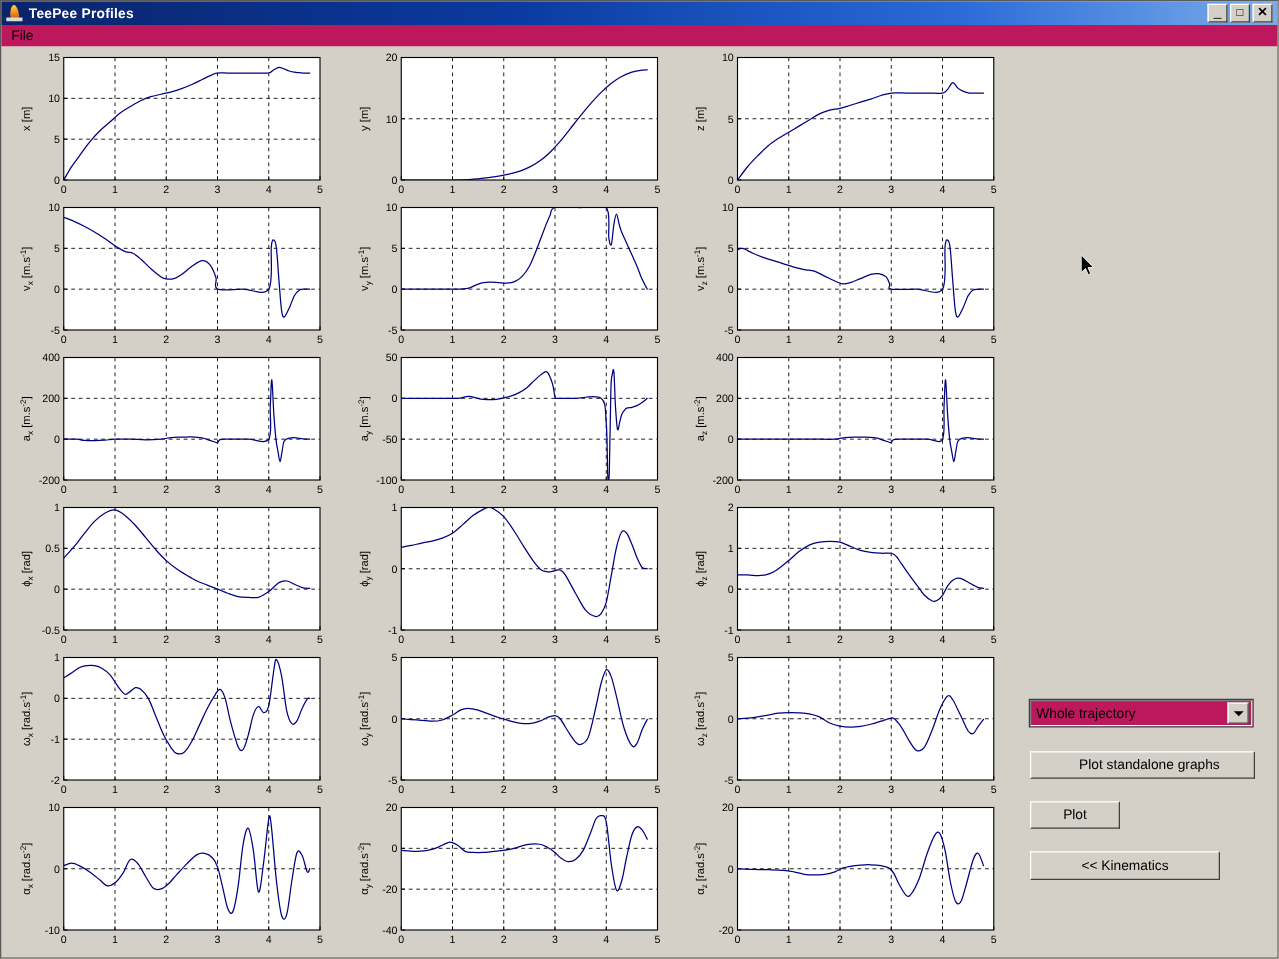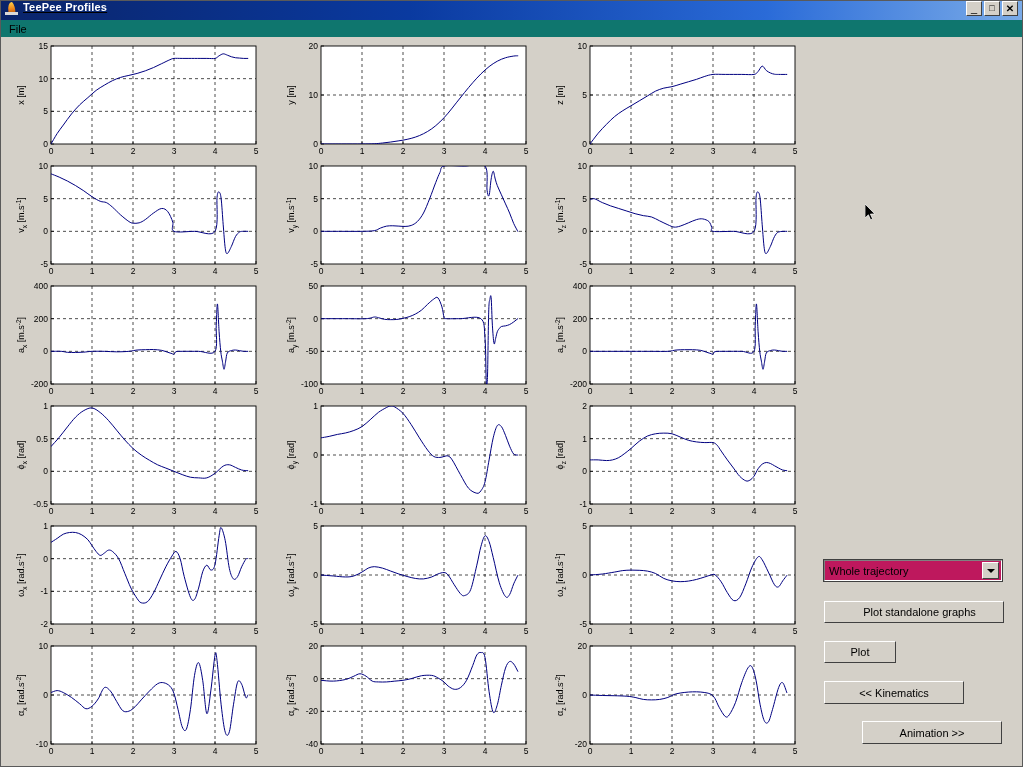--- a/index.html
+++ b/index.html
@@ -16,23 +16,22 @@
     width: 1023px; height: 767px;
     background: #d4d0c8;
     border: 1px solid #5a5a5a;
     overflow: hidden;
   }
   
   #titlebar {
     position: absolute; left: 0; top: 0;
     width: 1021px; height: 19px;
     background: linear-gradient(to right, #0a246a 0%, #0a3aa0 40%, #2a6bd8 75%, #7aabe8 100%);
-    display: flex; 
+    display: flex; align-items: center;
     padding: 0 2px;
-    text-decoration: underline;
   }
   #title-icon {
     width: 16px; height: 15px;
     margin: 0 3px 0 1px;
     background: #0a246a;
     position: relative;
     flex: 0 0 auto;
   }
   #title-icon .flame {
     position: absolute; left: 4px; top: 1px;
@@ -73,21 +72,21 @@
     left: 0; right: 0;
     text-align: center;
   }
   .winbtn.min .g { bottom: 2px; font-size: 11px; }
   .winbtn.max .g { top: 2px; font-size: 9px; }
   .winbtn.close .g { top: 2px; font-size: 10px; font-weight: bold; }
   
   #menubar {
     position: absolute; left: 0; top: 19px;
     width: 1021px; height: 17px;
-    background: #0f766e;
+    background: #be185d;
     display: flex; align-items: center;
   }
   .menu-item {
     font-size: 11px;
     color: #000;
     padding: 1px 6px 1px 8px;
     cursor: default;
   }
   
   #plotarea {
@@ -147,21 +146,21 @@
     border-right: 1px solid #404040;
     border-bottom: 1px solid #404040;
     font-size: 11px;
     color: #000;
     display: flex; align-items: center; justify-content: center;
     cursor: default;
     white-space: nowrap;
   }
   #btn-plot     { left: 5px;  top: 47px;  width: 180px; height: 22px; padding-left: 11px; }
   #btn-zoom     { left: 5px;  top: 87px;  width: 72px;  height: 22px; }
-  #btn-kinem    { left: 5px;  top: 127px; width: 140px; height: 23px; }
+  #btn-kinem    { left: 5px;  top: 127px; width: 152px; height: 23px; }
   #btn-anim     { left: 43px; top: 167px; width: 140px; height: 23px; }
   
   #cursor {
     position: absolute;
     left: 864px; top: 203px;
     width: 12px; height: 18px;
     pointer-events: none;
   }
 </style>
 </head>
@@ -933,20 +932,19 @@
   <div id="controls">
     <div class="mat-select">
       <span class="sel-text">Whole trajectory</span>
       <span class="sel-arrow">
           <i></i>
         </span>
     </div>
     <div class="mat-btn" id="btn-plot">Plot standalone graphs</div>
     <div class="mat-btn" id="btn-zoom">Plot</div>
     <div class="mat-btn" id="btn-kinem">&lt;&lt; Kinematics</div>
-    <div class="mat-btn" id="btn-anim">Animation &gt;&gt;</div>
   </div>
 
   <svg id="cursor" viewBox="0 0 12 18">
     <polygon points="0,0 0,14 3.4,10.8 5.6,15.8 7.6,14.9 5.4,10.1 9.8,9.9" fill="#000000" stroke="#ffffff" stroke-width="0.7"></polygon>
   </svg>
 
 </div>
 
 </body></html>

